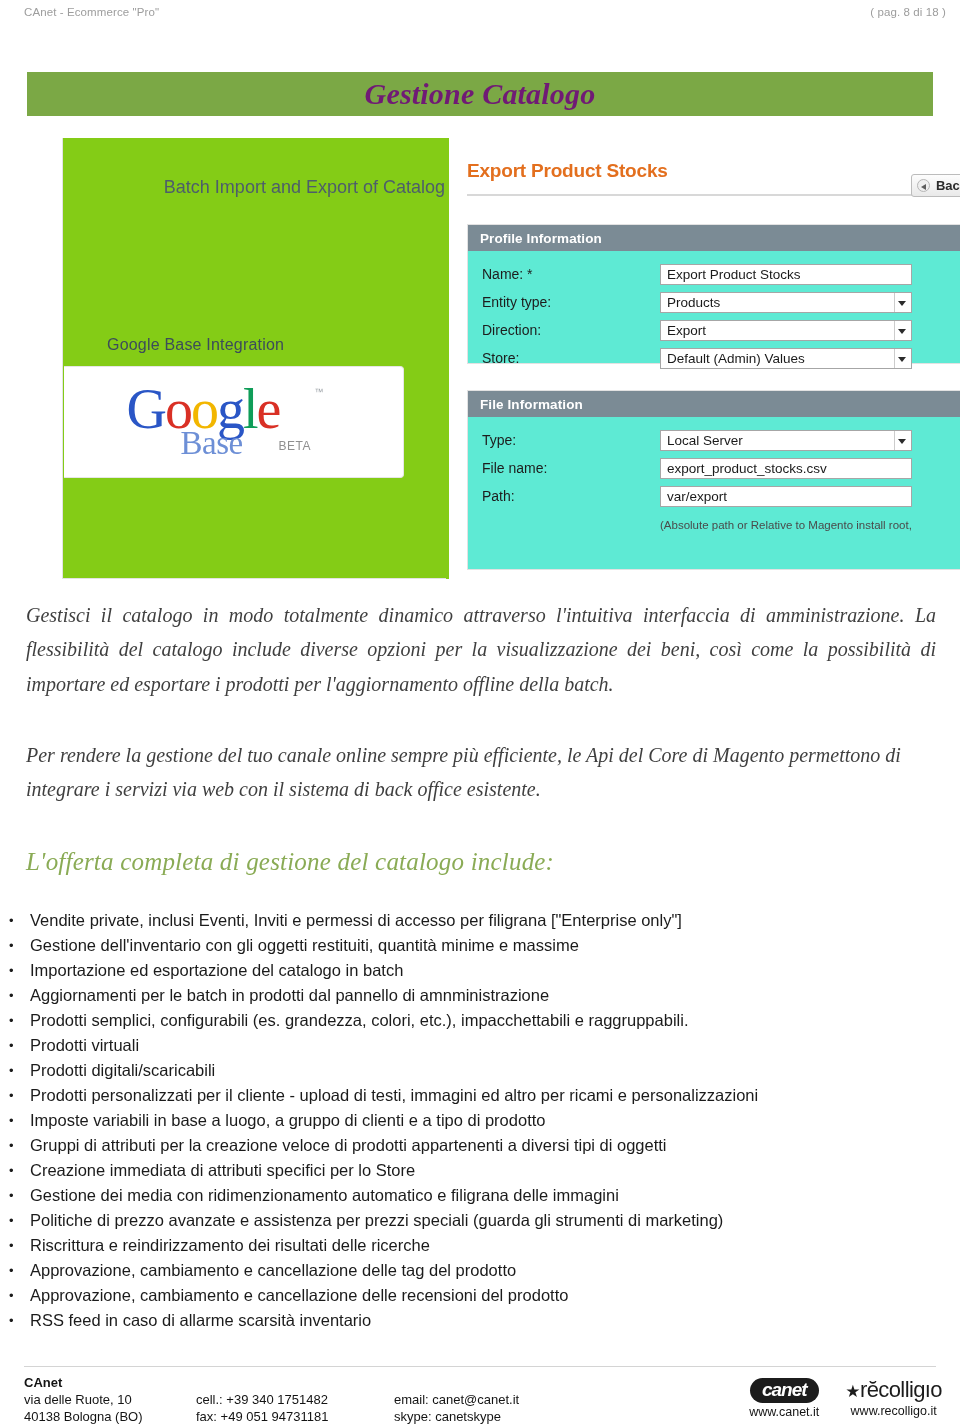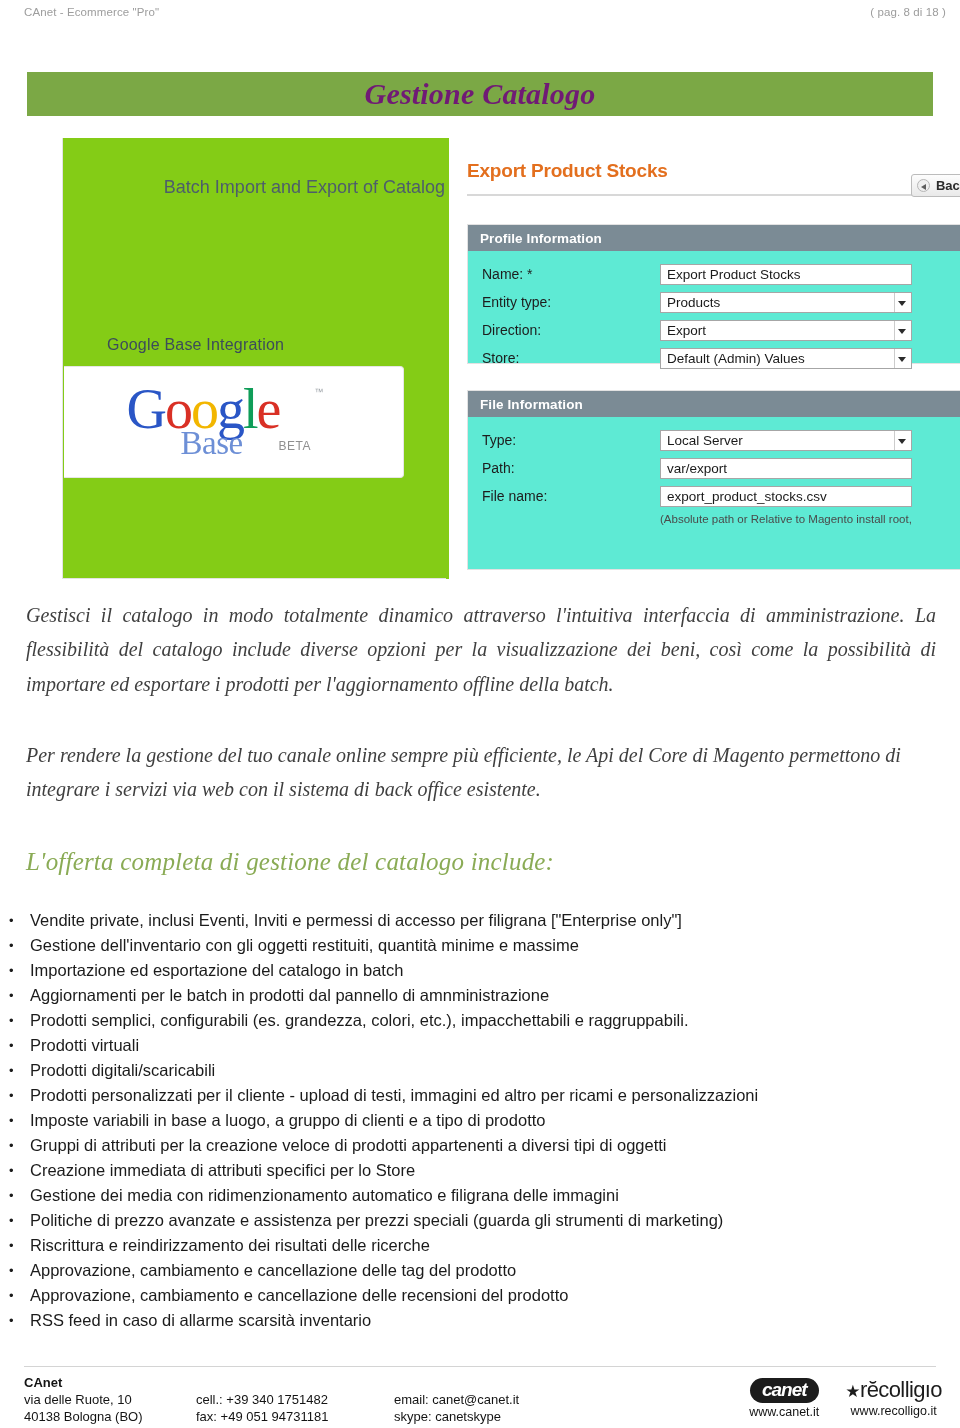--- a/index.html
+++ b/index.html
@@ -253,21 +253,21 @@
     position: absolute;
     right: 16px; top: 0; bottom: 0;
     width: 1px;
     background: #cccccc;
   }
   .fhint {
     padding-left: 192px;
     font-size: 11.5px;
     color: #4a4a4a;
     white-space: nowrap;
-    margin-top: 3px;
+    margin-top: 9px;
   }
 
   
   .para {
     position: absolute;
     left: 26px;
     width: 910px;
     font-family: "Liberation Serif", serif;
     font-style: italic;
     font-size: 20px;
@@ -441,26 +441,26 @@
     </div>
 
     <div class="panel p-file">
       <div class="panel-head">File Information</div>
       <div class="panel-body">
         <div class="frow">
           <div class="flabel">Type:</div>
           <div class="fctl sel">Local Server</div>
         </div>
         <div class="frow">
+          <div class="flabel">File name:</div>
+          <div class="fctl">export_product_stocks.csv</div>
+        </div>
+        <div class="frow">
           <div class="flabel">Path:</div>
           <div class="fctl">var/export</div>
-        </div>
-        <div class="frow">
-          <div class="flabel">File name:</div>
-          <div class="fctl">export_product_stocks.csv</div>
         </div>
         <div class="fhint">(Absolute path or Relative to Magento install root, </div>
       </div>
     </div>
 
   </div>
 </div>
 
 <div class="para p1">Gestisci il catalogo in modo totalmente dinamico attraverso l'intuitiva interfaccia di amministrazione. La flessibilità del catalogo include diverse opzioni per la visualizzazione dei beni, così come la possibilità di importare ed esportare i prodotti per l'aggiornamento offline della batch.</div>
 <div class="para p2">Per rendere la gestione del tuo canale online sempre più efficiente, le Api del Core di Magento permettono di integrare i servizi via web con il sistema di back office esistente.</div>

